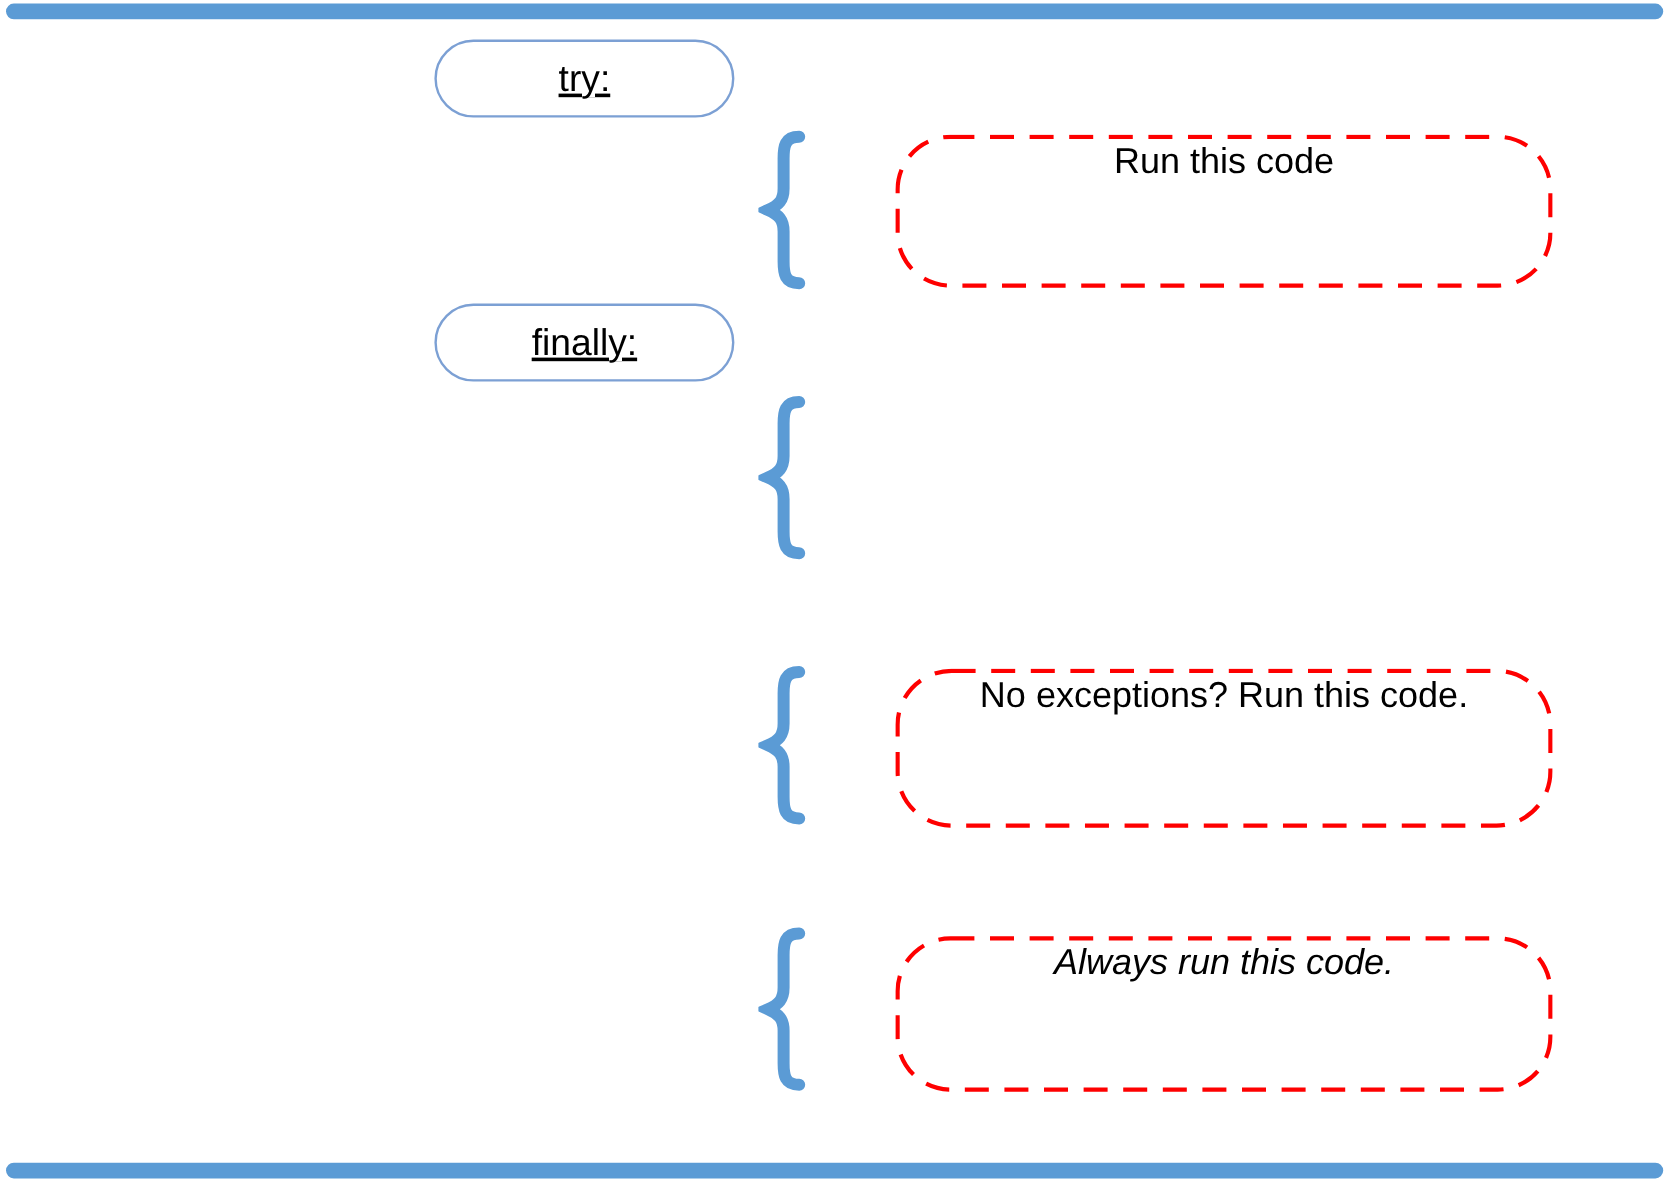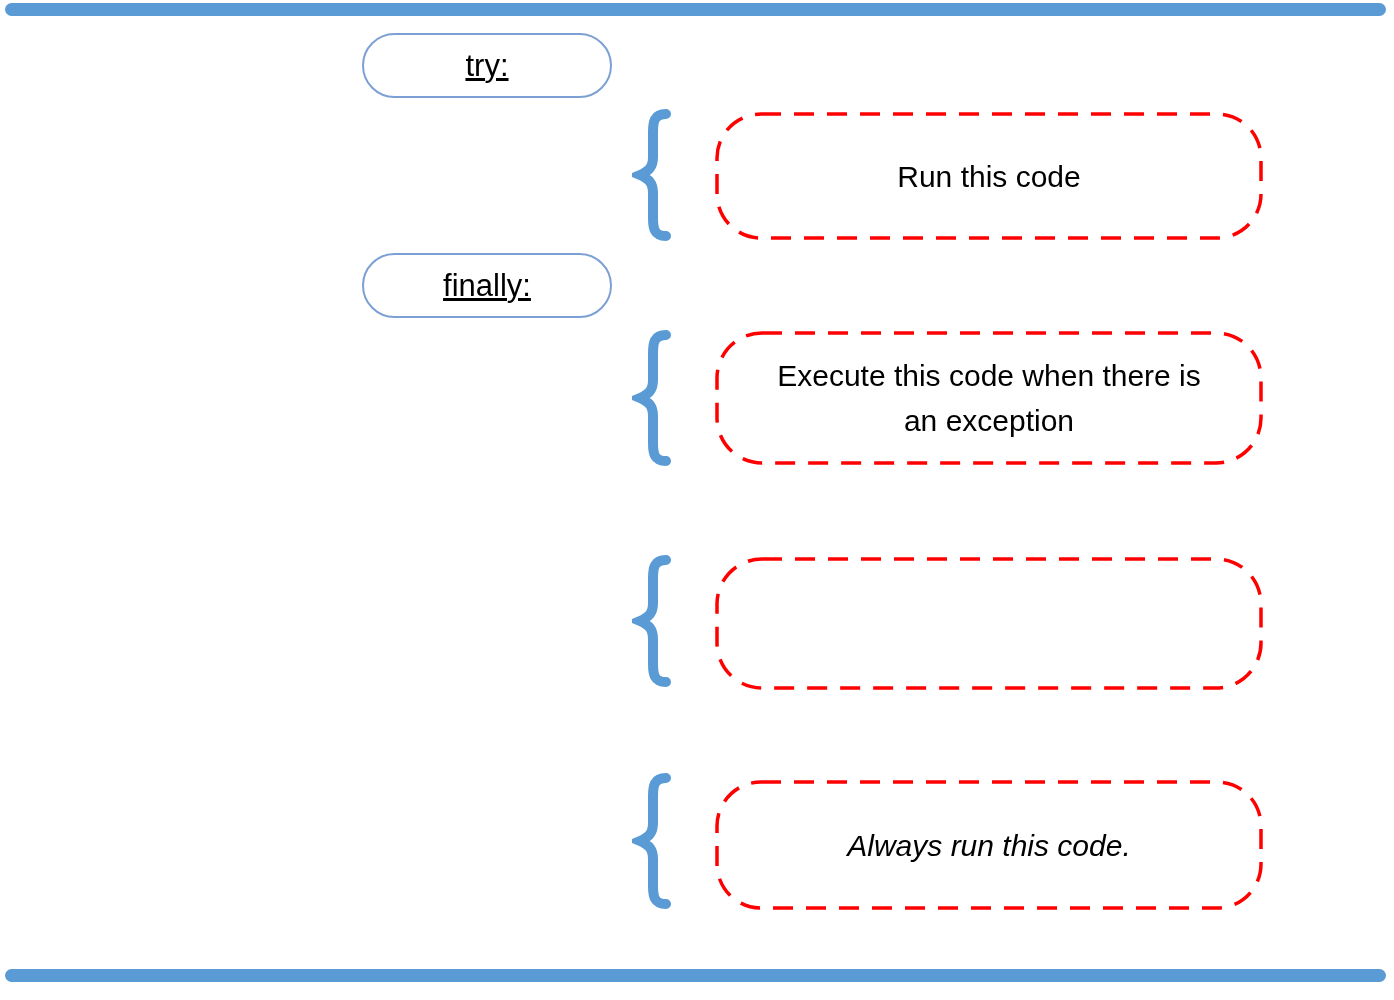--- a/index.html
+++ b/index.html
@@ -42,24 +42,23 @@
     box-sizing: border-box;
     text-decoration: underline;
   }
   .brace {
     position: absolute;
     left: 632px;
     width: 44px;
   }
   .desc-box {
     position: absolute;
-    left: 715px;
+    left: 746px;
     width: 548px;
     display: flex;
-    align-items: center;
     justify-content: center;
   }
   .desc-box svg.frame {
     position: absolute;
     left: 0;
     top: 0;
   }
   .desc-text {
     position: relative;
     max-width: 442px;
@@ -88,34 +87,29 @@
     </svg>
     <div class="desc-text">Run this code</div>
   </div>
 
   <div class="keyword-pill" style="top:253px;">
     <span>finally:</span>
   </div>
   <svg class="brace" style="top:329px;" width="44" height="138" viewBox="0 0 44 138">
     <path d="M34 6 C22 6 21 14 21 24 L21 51 C21 61 17 65 8 69 C17 73 21 77 21 87 L21 114 C21 124 22 132 34 132" fill="none" stroke="#5B9BD5" stroke-width="10" stroke-linecap="round"></path>
   </svg>
-  <div class="desc-box" style="top:331px; height:134px;">
-    <svg class="frame" width="548" height="134" viewBox="0 0 548 134">
-      <rect x="2" y="2" width="544" height="130" rx="45" ry="45" fill="none" stroke="#FE0000" stroke-width="3.5" stroke-dasharray="20 13"></rect>
-    </svg>
-    <div class="desc-text">Execute this code when there is an exception</div>
-  </div>
 
   <svg class="brace" style="top:554px;" width="44" height="134" viewBox="0 0 44 134">
     <path d="M34 6 C22 6 21 14 21 24 L21 49 C21 59 17 63 8 67 C17 71 21 75 21 85 L21 110 C21 120 22 128 34 128" fill="none" stroke="#5B9BD5" stroke-width="10" stroke-linecap="round"></path>
   </svg>
   <div class="desc-box" style="top:557px; height:133px;">
     <svg class="frame" width="548" height="133" viewBox="0 0 548 133">
       <rect x="2" y="2" width="544" height="129" rx="45" ry="45" fill="none" stroke="#FE0000" stroke-width="3.5" stroke-dasharray="20 13"></rect>
     </svg>
+    <div class="desc-text">No exceptions? Run this code.</div>
   </div>
 
   <svg class="brace" style="top:772px;" width="44" height="138" viewBox="0 0 44 138">
     <path d="M34 6 C22 6 21 14 21 24 L21 51 C21 61 17 65 8 69 C17 73 21 77 21 87 L21 114 C21 124 22 132 34 132" fill="none" stroke="#5B9BD5" stroke-width="10" stroke-linecap="round"></path>
   </svg>
   <div class="desc-box" style="top:780px; height:130px;font-style:italic;">
     <svg class="frame" width="548" height="130" viewBox="0 0 548 130">
       <rect x="2" y="2" width="544" height="126" rx="44" ry="44" fill="none" stroke="#FE0000" stroke-width="3.5" stroke-dasharray="20 13"></rect>
     </svg>
     <div class="desc-text">Always run this code.</div>

